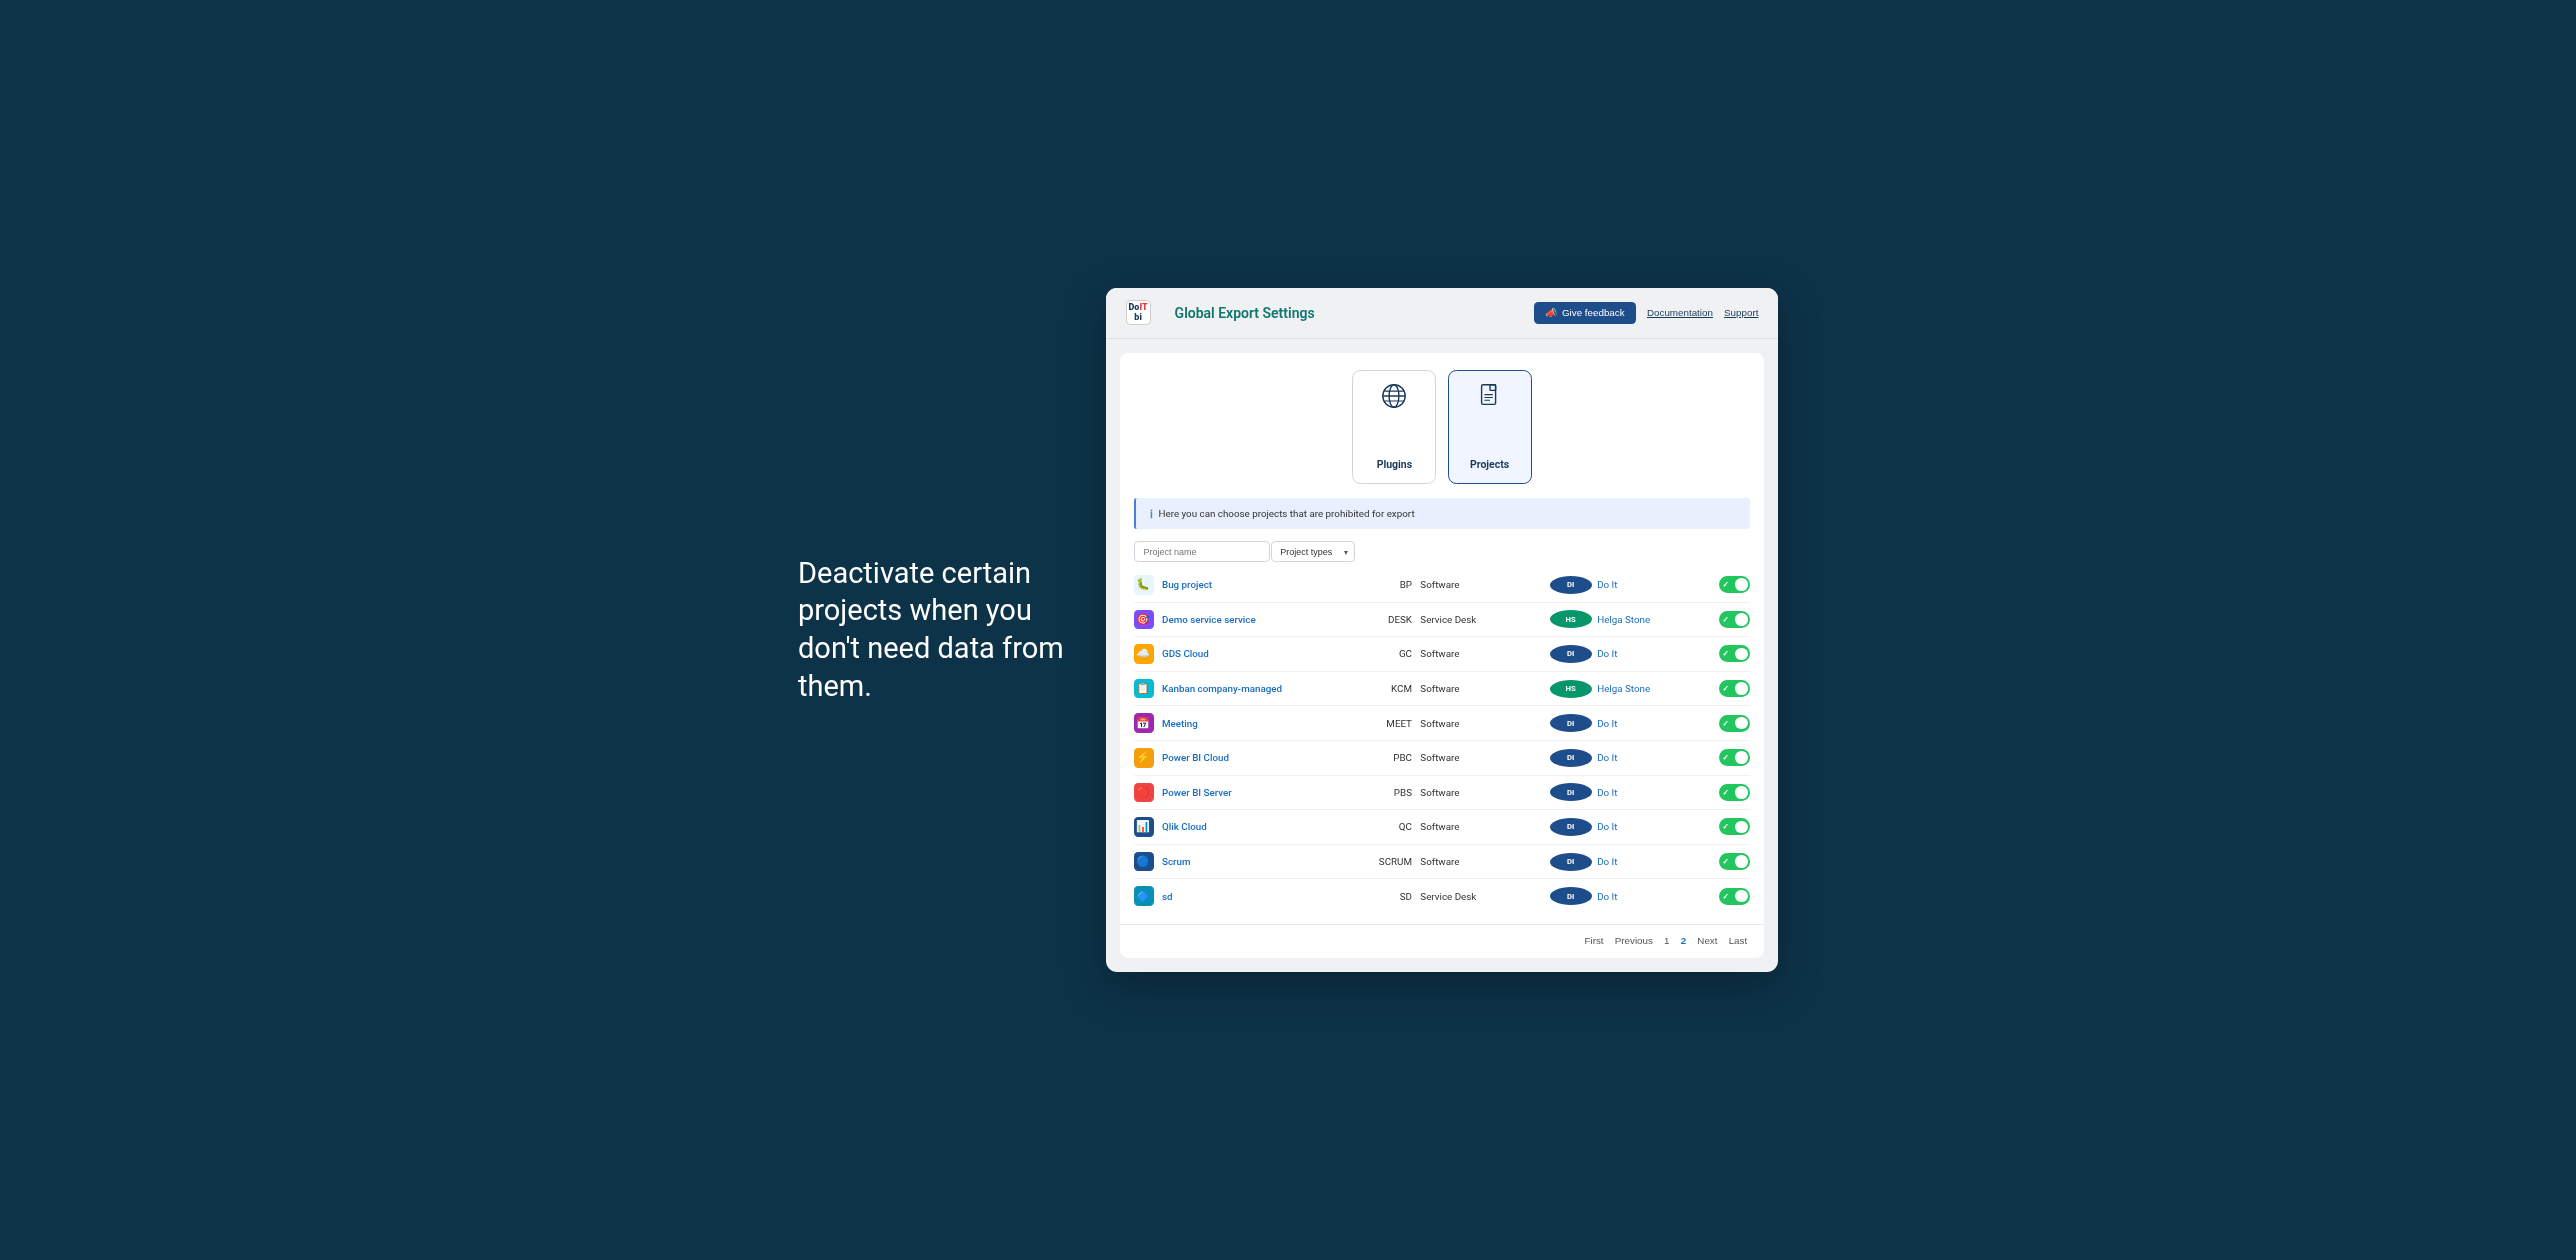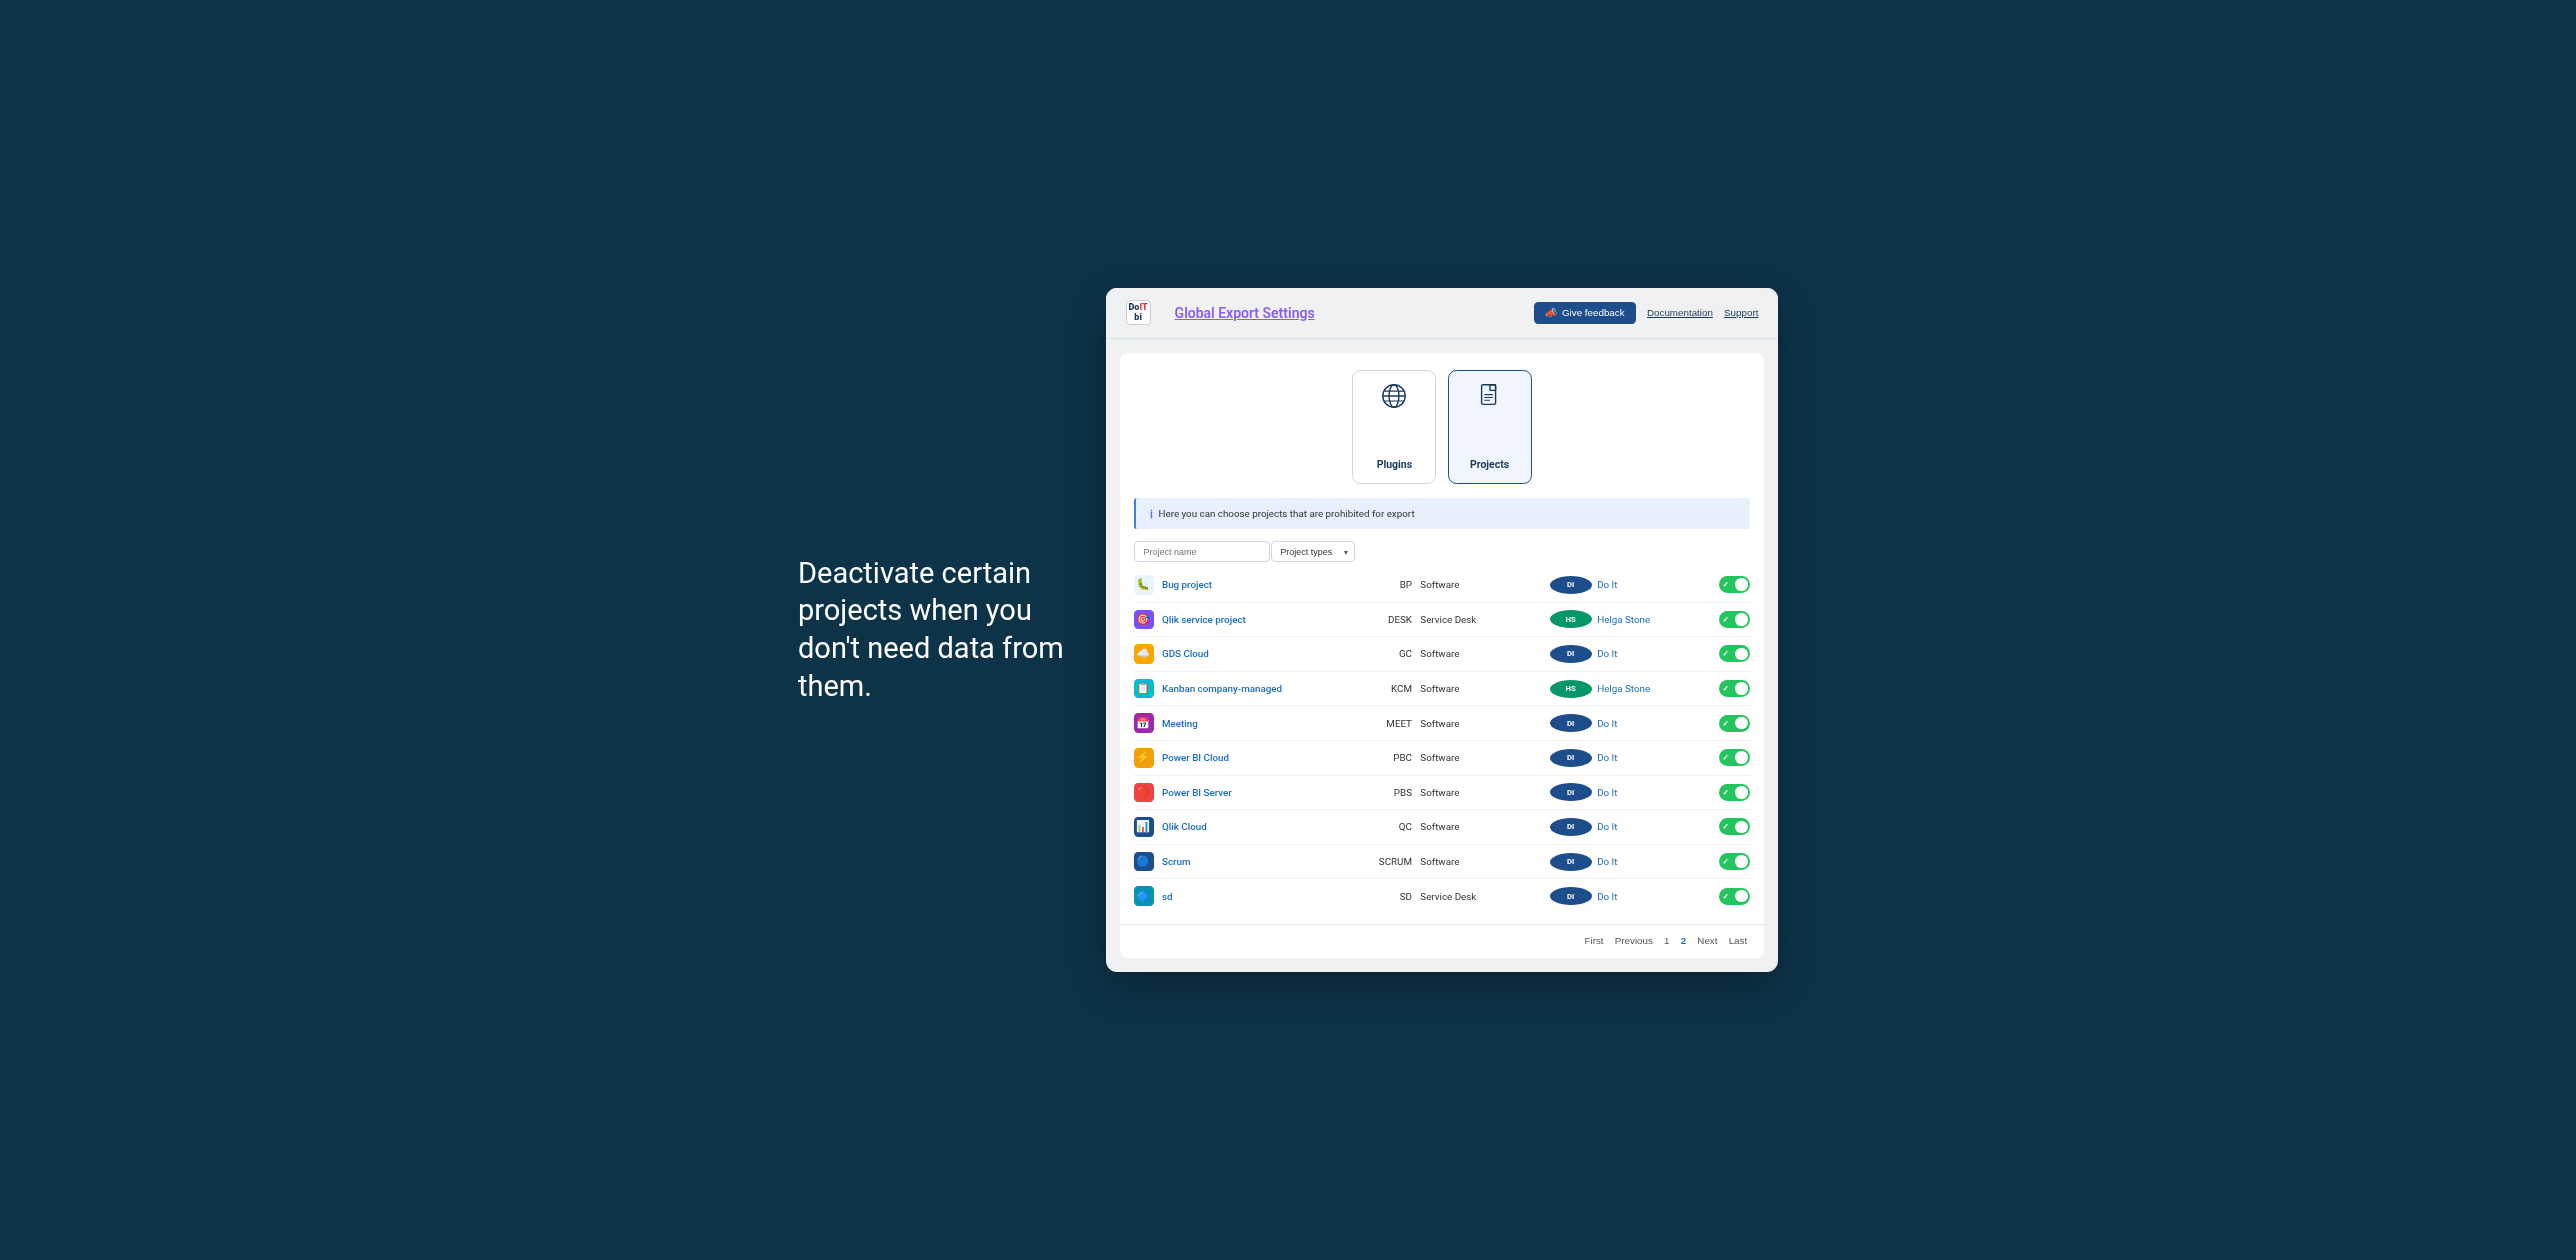--- a/index.html
+++ b/index.html
@@ -68,22 +68,21 @@
       color: #1a3a5c;
       border: 0.7px solid #ccc;
       line-height: 1;
     }
     .logo-text-do { color: #1a3a5c; }
     .logo-text-it { color: #e63946; }
     .logo-text-bi { color: #1a3a5c; }
     .page-title {
       font-size: 14px;
       font-weight: 600;
-      color: #8b5cf6;
-      text-decoration: underline;
+      color: #0f766e;
     }
     .header-right {
       display: flex;
       align-items: center;
       gap: 11.2px;
     }
     .btn-feedback {
       background: #1e4d8c;
       color: white;
       border: none;
@@ -428,21 +427,21 @@
               <span class="lead-name">Do It</span>
             </div>
             <div class="toggle-wrap">
               <button class="toggle">
                 <div class="toggle-knob"></div>
               </button>
             </div>
           </div>
           <div class="table-row">
             <div class="project-icon icon-desk" style="font-size: 11.2px;">🎯</div>
-            <a class="project-name" href="#">Qlik service project</a>
+            <a class="project-name" href="#">Demo service service</a>
             <div class="project-key">DESK</div>
             <div class="project-type">Service Desk</div>
             <div class="project-lead">
               <div class="lead-avatar avatar-hs">HS</div>
               <span class="lead-name">Helga Stone</span>
             </div>
             <div class="toggle-wrap">
               <button class="toggle">
                 <div class="toggle-knob"></div>
               </button>

